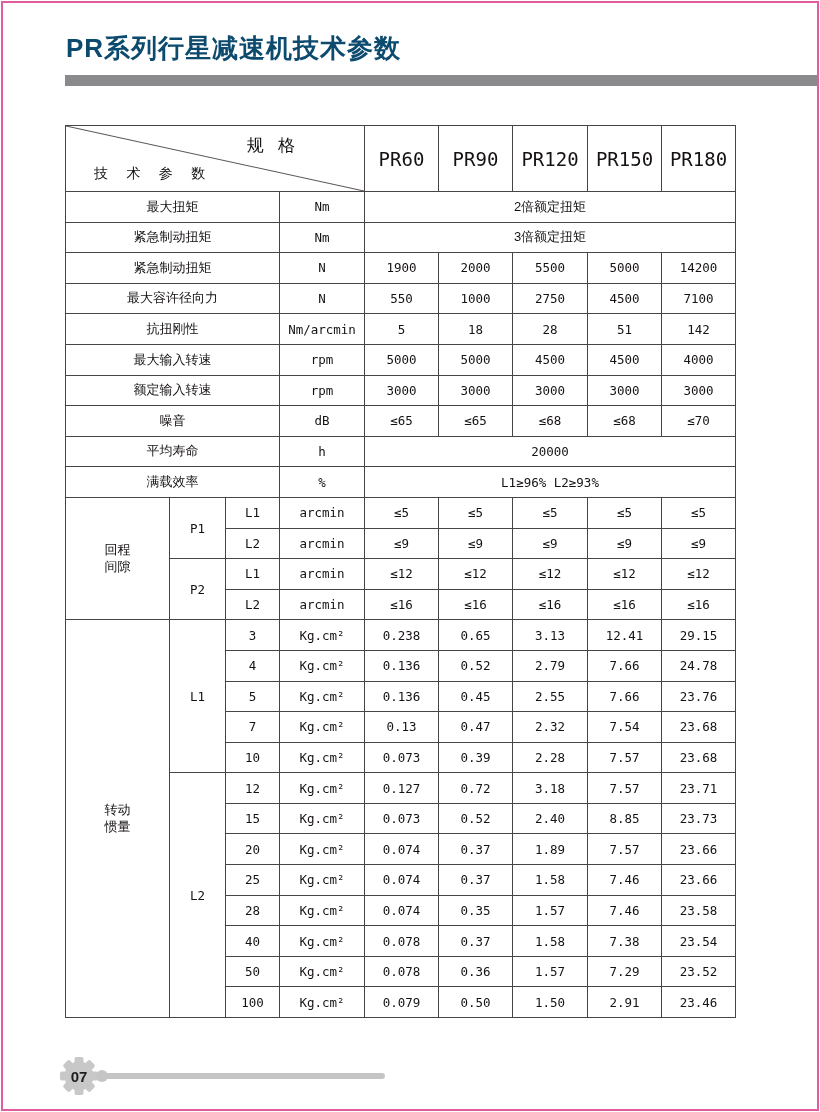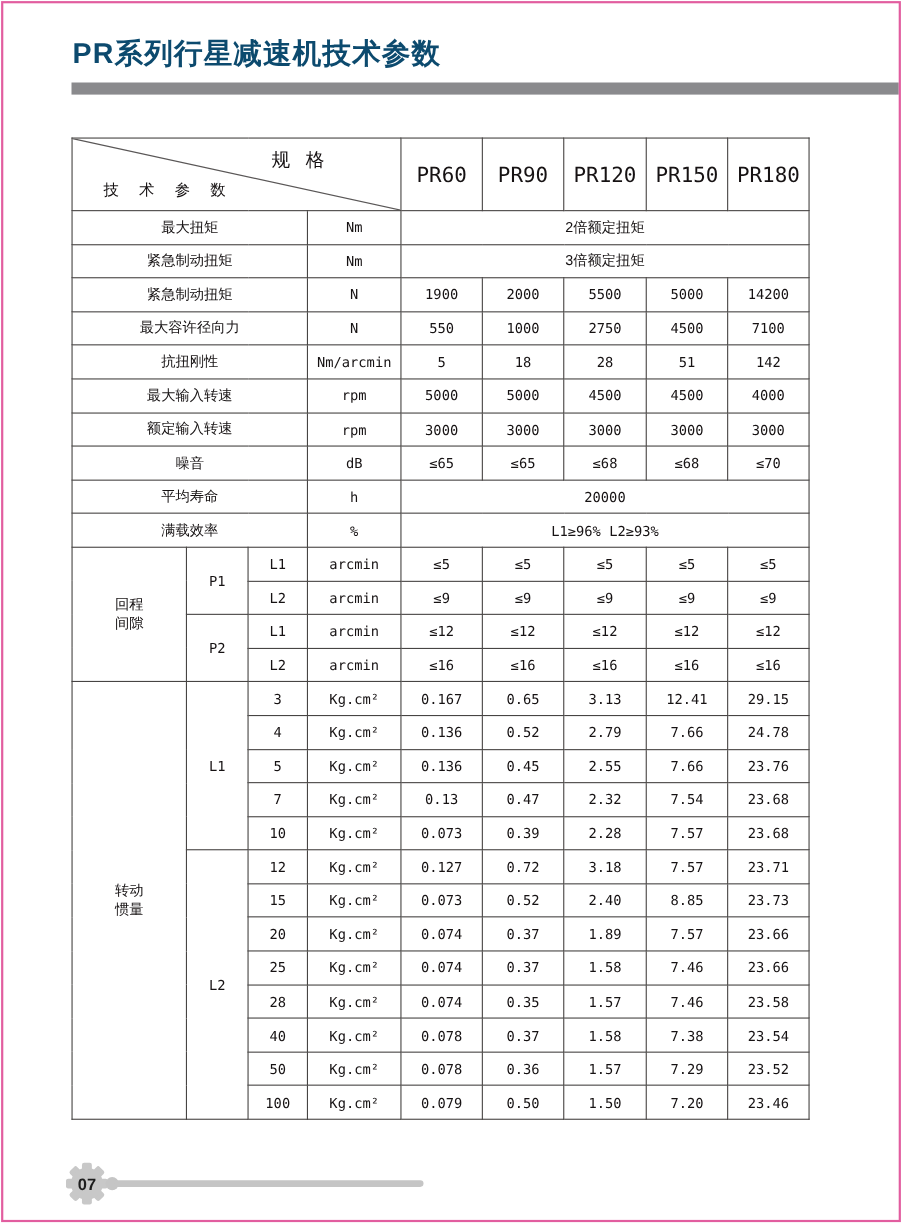--- a/index.html
+++ b/index.html
@@ -184,21 +184,21 @@
           <td class="mono">≤16</td>
           <td class="mono">≤16</td>
           <td class="mono">≤16</td>
         </tr>
         <tr>
           <td rowspan="13" class="cn">转动
 惯量</td>
           <td rowspan="5" class="mono">L1</td>
           <td class="mono shade">3</td>
           <td class="mono shade">Kg.cm²</td>
-          <td class="mono shade">0.167</td>
+          <td class="mono shade">0.238</td>
           <td class="mono shade">0.65</td>
           <td class="mono shade">3.13</td>
           <td class="mono shade">12.41</td>
           <td class="mono shade">29.15</td>
         </tr>
         <tr>
           <td class="mono">4</td>
           <td class="mono">Kg.cm²</td>
           <td class="mono">0.136</td>
           <td class="mono">0.52</td>
@@ -296,21 +296,21 @@
           <td class="mono">1.57</td>
           <td class="mono">7.29</td>
           <td class="mono">23.52</td>
         </tr>
         <tr>
           <td class="mono shade">100</td>
           <td class="mono shade">Kg.cm²</td>
           <td class="mono shade">0.079</td>
           <td class="mono shade">0.50</td>
           <td class="mono shade">1.50</td>
-          <td class="mono shade">7.20</td>
+          <td class="mono shade">2.91</td>
           <td class="mono shade">23.46</td>
         </tr>
       </tbody>
   </table>
 
   <svg class="gear" width="40" height="42" viewBox="-20 -21 40 42">
     <g fill="#c8c8c8">
       <rect x="-4.5" y="-19" width="9" height="9" rx="2"></rect>
       <rect x="-4.5" y="-19" width="9" height="9" rx="2" transform="rotate(45)"></rect>
       <rect x="-4.5" y="-19" width="9" height="9" rx="2" transform="rotate(90)"></rect>

